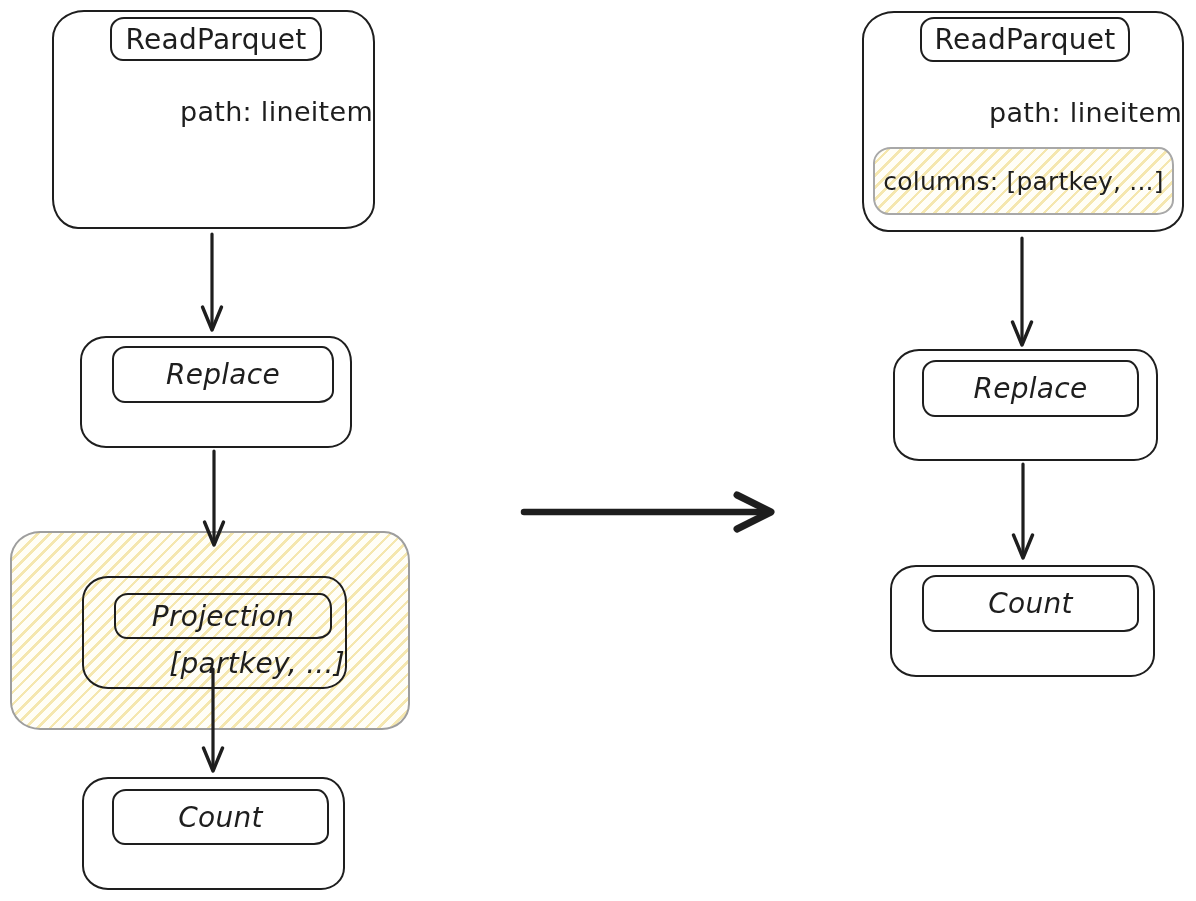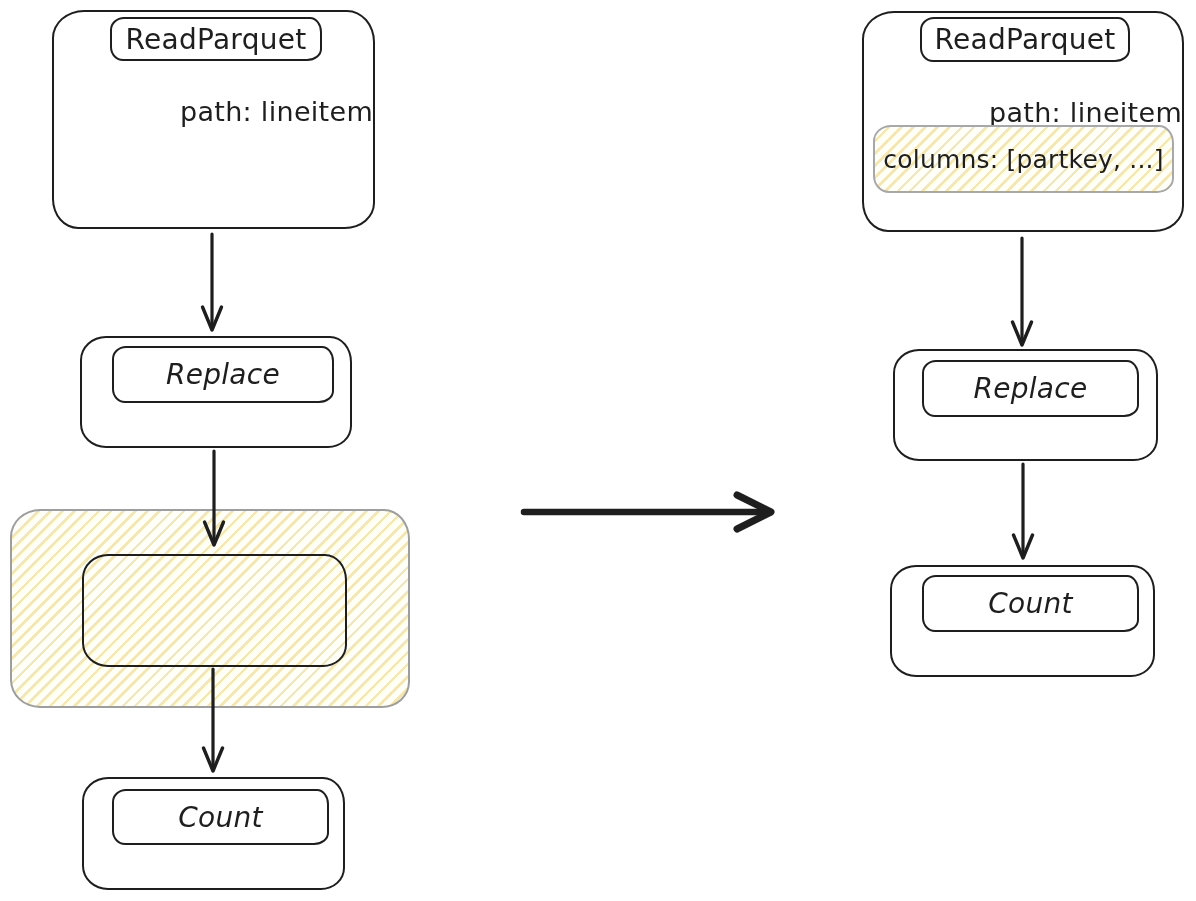--- a/index.html
+++ b/index.html
@@ -50,20 +50,21 @@
     letter-spacing: 0.3px;
     white-space: nowrap;
   }
   
   .hatch {
     background: repeating-linear-gradient(
       135deg,
       #f5e7af 0px, #f5e7af 2.6px,
       #fffef7 2.6px, #fffef7 8.6px
     );
+    margin-top: 22px;
   }
   .highlight-region {
     position: absolute;
     border: 2.4px solid #9e9e9e;
     box-sizing: border-box;
     border-radius: 30px 26px 28px 30px / 28px 30px 26px 28px;
   }
   .highlight-pill {
     position: absolute;
     border: 2.6px solid #a8a8a8;
@@ -99,20 +100,24 @@
   </div>
 
   <div class="node mid-radius" style="left:80px; top:336px; width:272px; height:112px;">
     <div class="pill" style="left:30px; top:8px; width:222px; height:57px;">
       <span class="label">Replace</span>
     </div>
   </div>
 
   <div class="highlight-region hatch" style="left:10px; top:509px; width:400px; height:199px;">
     <div class="node transparent mid-radius" style="left:70px; top:43px; width:265px; height:113px;">
+      <div class="pill" style="left:30px; top:15px; width:218px; height:46px;">
+        <span class="label">Projection</span>
+      </div>
+      <div class="attr" style="top:69px; font-size:28px;">[partkey, ...]</div>
     </div>
   </div>
 
   <div class="node mid-radius" style="left:82px; top:777px; width:263px; height:113px;">
     <div class="pill" style="left:28px; top:10px; width:217px; height:56px;">
       <span class="label">Count</span>
     </div>
   </div>
 
   <div class="node big-radius" style="left:862px; top:11px; width:322px; height:221px;">

